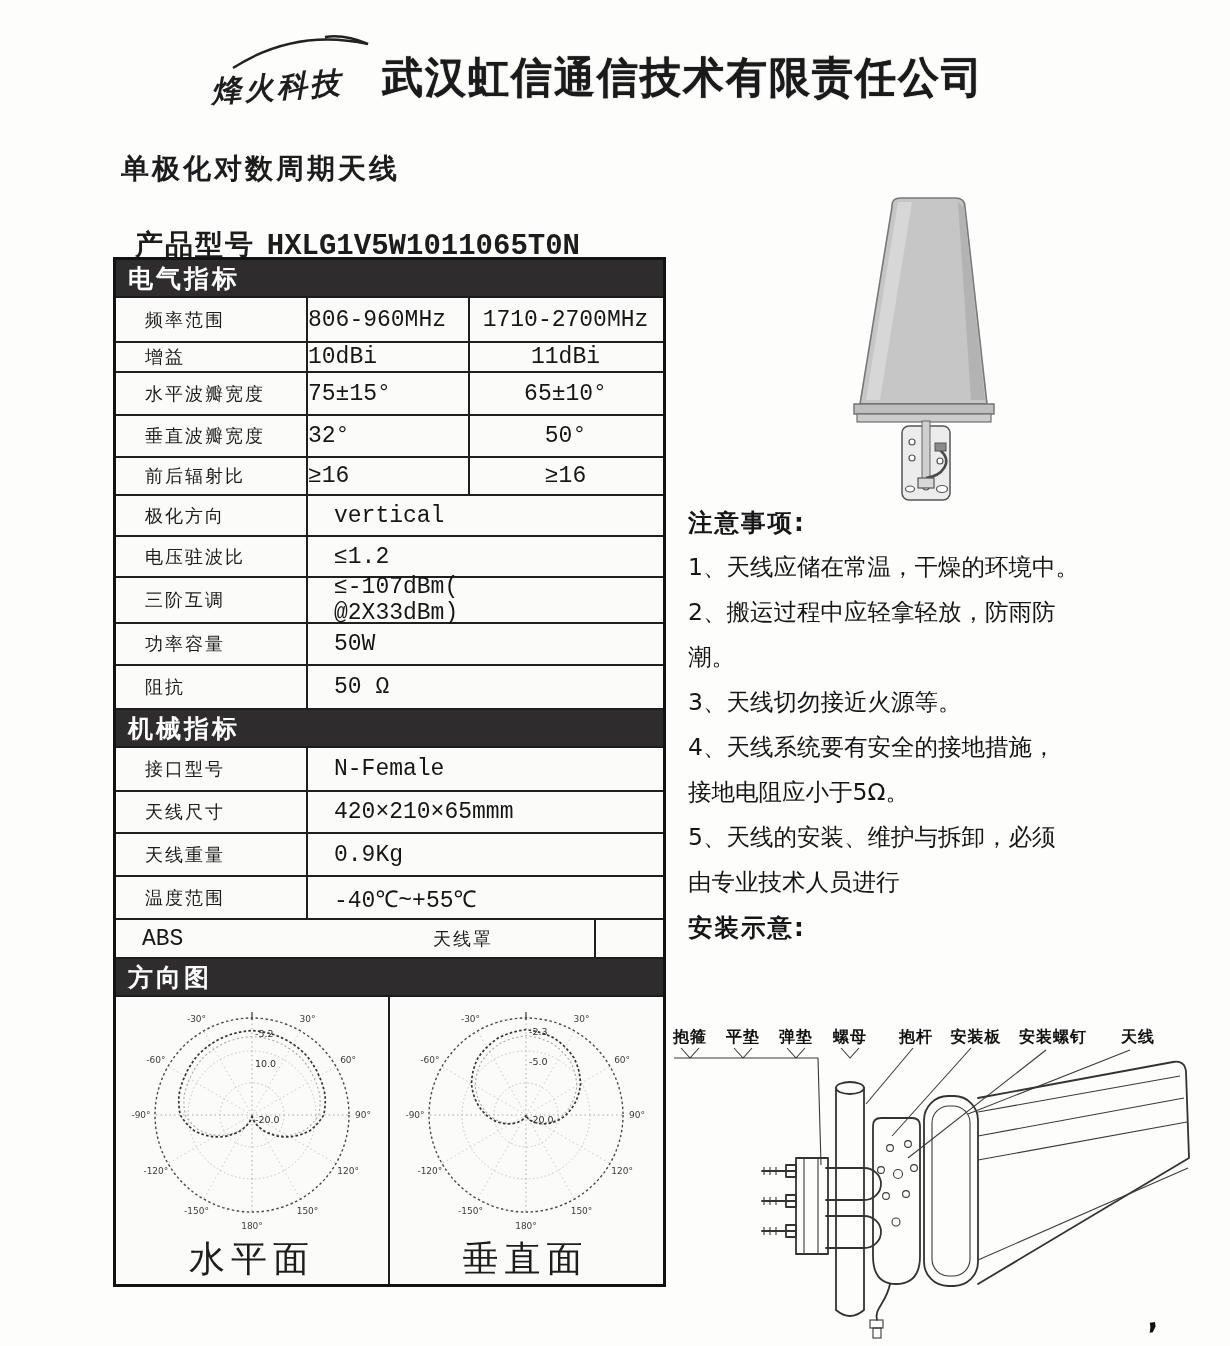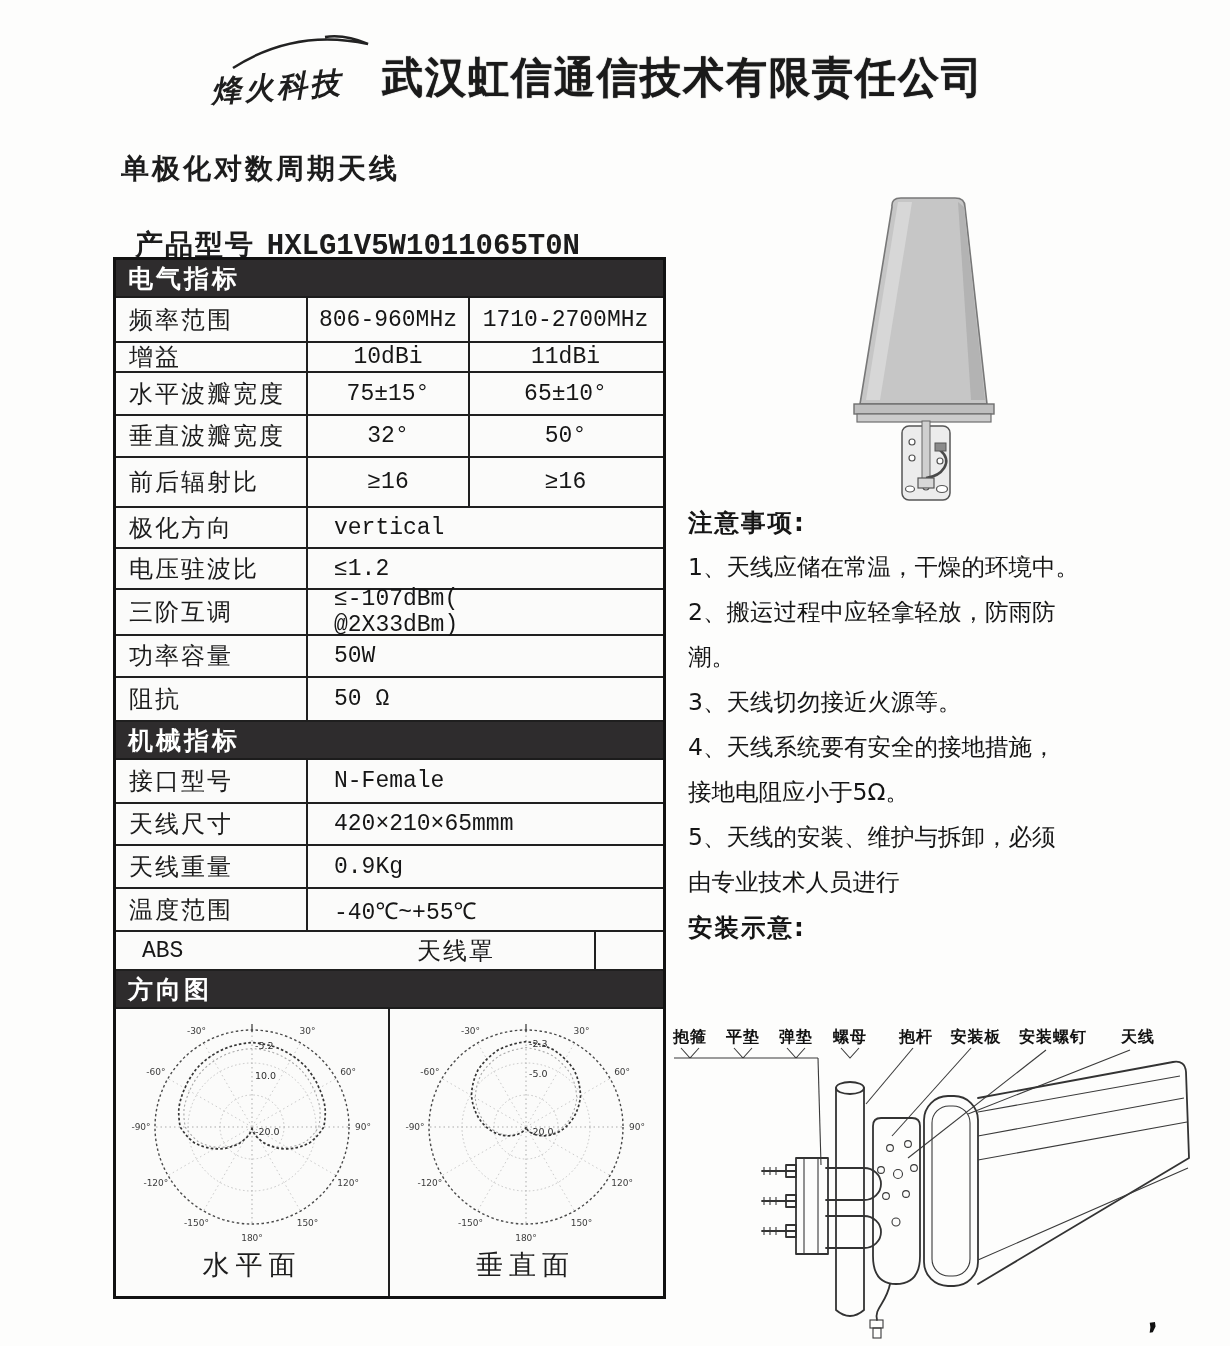--- a/index.html
+++ b/index.html
@@ -28,31 +28,31 @@
     box-sizing:content-box;
   }
   .sec-bar{
     background:#2e2c2d;color:#fff;font-size:25px;font-weight:bold;
     letter-spacing:3px;height:38px;line-height:38px;padding-left:12px;
     box-sizing:border-box;border-bottom:2px solid #1c1c1c;
   }
   .trow{display:flex;border-bottom:2px solid #1f1f1f;box-sizing:border-box;align-items:center;}
   .trow:last-child{border-bottom:none;}
   .tc{box-sizing:border-box;height:100%;display:flex;align-items:center;}
-  .tc.lab{width:192px;border-right:2px solid #1f1f1f;padding-left:13px;font-size:24px;letter-spacing:2px;}
-  .tc.v2a{width:162px;border-right:2px solid #1f1f1f;justify-content:center;}
+  .tc.lab{width:192px;border-right:2px solid #1f1f1f;padding-left:29px;font-size:18px;letter-spacing:2px;}
+  .tc.v2a{width:162px;border-right:2px solid #1f1f1f;justify-content:flex-start;}
   .tc.v2b{width:191px;justify-content:center;}
   .tc.merged{width:288px;padding-left:26px;}
   .val{font-family:"Liberation Mono","DejaVu Sans Mono",monospace;font-size:23px;color:#161616;}
   
   .plots-row{display:flex;height:287px;}
   .plot-cell{box-sizing:border-box;height:287px;display:flex;flex-direction:column;align-items:center;}
   .plot-cell.left{width:274px;border-right:2px solid #1f1f1f;}
   .plot-cell.right{width:271px;}
-  .plot-caption{font-size:27px;letter-spacing:6px;margin-top:0px;color:#1d1d1d;}
+  .plot-caption{font-size:36px;letter-spacing:6px;margin-top:0px;color:#1d1d1d;}
   
   .notes{left:688px;top:500px;width:500px;font-size:23.5px;line-height:45px;color:#161616;}
   .notes .nh{font-weight:bold;font-size:24.5px;letter-spacing:2px;}
   .install-svg{left:668px;top:1018px;}
   .corner-mark{left:1146px;top:1300px;font-size:30px;font-weight:bold;transform:rotate(-8deg);color:#111;}
   svg text{font-family:"DejaVu Sans",sans-serif;}
   .lineart{stroke:#333;fill:none;stroke-width:1.8;stroke-linecap:round;stroke-linejoin:round;}
   .lineart-thin{stroke:#3a3a3a;fill:none;stroke-width:1.1;}
   .inst-label{font-size:16px;font-weight:bold;fill:#111;letter-spacing:1px;}
 </style>
@@ -106,21 +106,21 @@
   </div>
   <div class="trow" style="height:42px">
     <div class="tc lab">垂直波瓣宽度</div>
     <div class="tc v2a">
         <span class="val">32°</span>
       </div>
     <div class="tc v2b">
         <span class="val">50°</span>
       </div>
   </div>
-  <div class="trow" style="height:50px">
+  <div class="trow" style="height:38px">
     <div class="tc lab">前后辐射比</div>
     <div class="tc v2a">
         <span class="val">≥16</span>
       </div>
     <div class="tc v2b">
         <span class="val">≥16</span>
       </div>
   </div>
 
   <div class="trow" style="height:41px">

